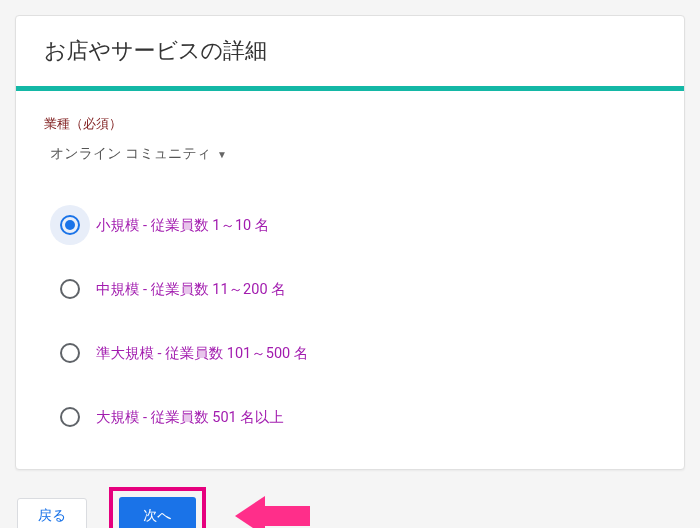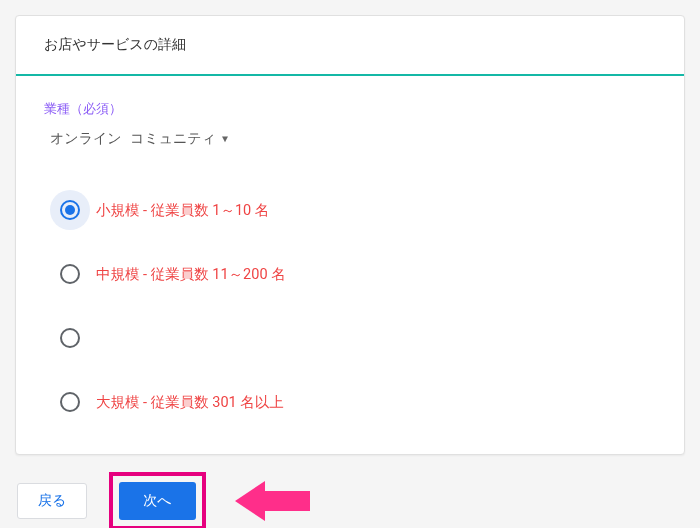--- a/index.html
+++ b/index.html
@@ -15,41 +15,40 @@
       padding: 15px;
     }
     .card {
       background: #fff;
       border: 1px solid #e0e0e0;
       border-radius: 4px;
       box-shadow: 0 1px 2px rgba(0,0,0,0.05);
     }
     .card-header {
       padding: 20px 28px;
-      border-bottom: 2px solid #14b8a6;
-      font-size: 14px;
+      border-bottom: 5px solid #14b8a6;
+      font-size: 22px;
       color: #333;
     }
     .card-body {
       padding: 24px 28px 18px 28px;
     }
     .field-label {
       font-size: 13px;
-      color: #8b5cf6;
+      color: #7f1d1d;
       margin-bottom: 8px;
     }
     .dropdown {
       display: inline-flex;
       align-items: center;
       font-size: 14px;
       color: #555;
       cursor: pointer;
       padding: 4px 0;
       margin-left: 6px;
-      font-family: Liberation Mono, monospace;
     }
     .dropdown .caret {
       margin-left: 6px;
       font-size: 10px;
       color: #666;
     }
     .section2 {
       margin-top: 28px;
     }
     .radio-group {
@@ -88,21 +87,21 @@
       border-color: #1a73e8;
     }
     .radio-inner {
       width: 10px;
       height: 10px;
       background: #1a73e8;
       border-radius: 50%;
     }
     .radio-label {
       font-size: 14.5px;
-      color: #ef4444;
+      color: #a21caf;
     }
     .footer {
       display: flex;
       align-items: center;
       padding: 16px 0 0 0;
     }
     .back-button {
       padding: 8px 20px;
       border: 1px solid #dadce0;
       background: #fff;
@@ -160,26 +159,27 @@
         <div class="radio-item">
           <div class="radio-icon">
             <div class="radio-outer"></div>
           </div>
           <span class="radio-label">中規模 - 従業員数 11～200 名</span>
         </div>
         <div class="radio-item">
           <div class="radio-icon">
             <div class="radio-outer"></div>
           </div>
+          <span class="radio-label">準大規模 - 従業員数 101～500 名</span>
         </div>
         <div class="radio-item">
           <div class="radio-icon">
             <div class="radio-outer"></div>
           </div>
-          <span class="radio-label">大規模 - 従業員数 301 名以上</span>
+          <span class="radio-label">大規模 - 従業員数 501 名以上</span>
         </div>
       </div>
     </div>
   </div>
 </div>
 
 <div class="footer">
   <button class="back-button">戻る</button>
   <div class="next-wrapper">
     <button class="next-button">次へ</button>

